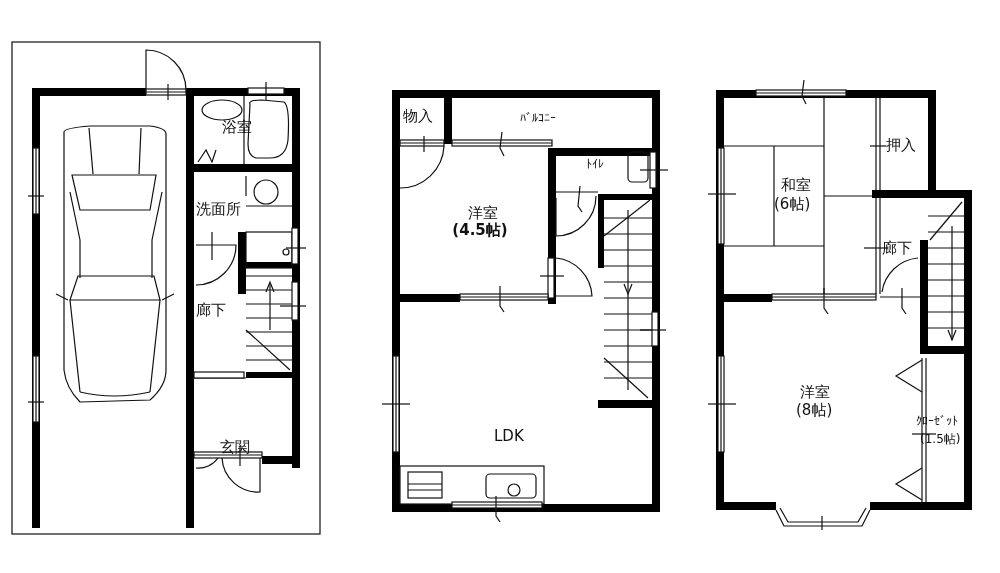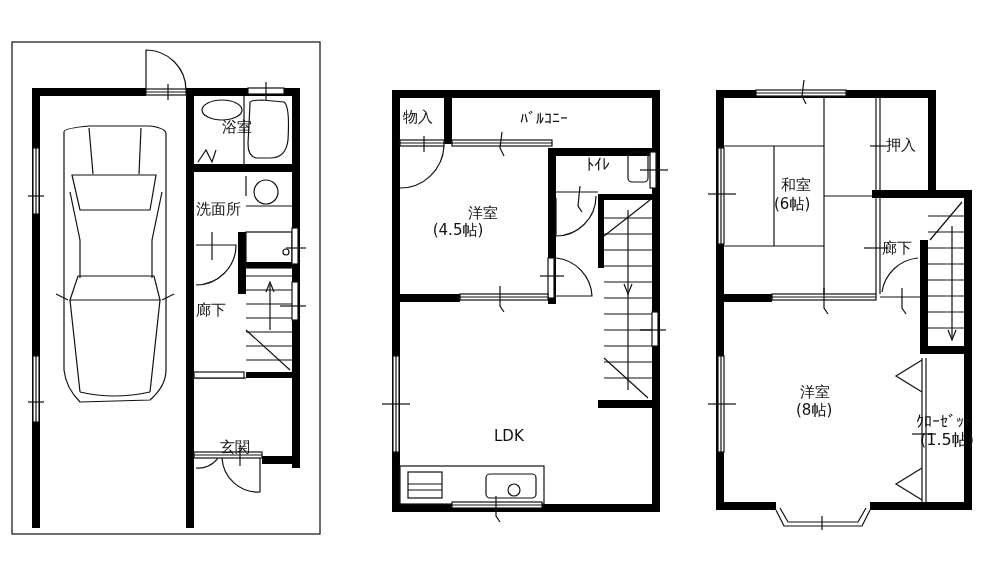--- a/index.html
+++ b/index.html
@@ -1,21 +1,21 @@
 <!DOCTYPE html>
 <html><head>
 <meta charset="utf-8">
 <style>
   html, body { margin: 0; padding: 0; background: #ffffff; }
   body { width: 1000px; height: 573px; position: relative; overflow: hidden;
          font-family: "DejaVu Sans", sans-serif; color: #111; }
   svg { position: absolute; left: 0; top: 0; }
   .lbl { position: absolute; font-size: 15px; line-height: 17px; color: #111;
          white-space: nowrap; text-align: center; }
-  .lbl-sm { font-size: 16px; }
+  .lbl-sm { font-size: 12px; }
 </style>
 </head>
 <body>
 
 <svg width="1000" height="573" viewBox="0 0 1000 573">
   <g fill="none" stroke="#111" stroke-width="1.2">
 
     <g>
 
       <rect x="12" y="42" width="308" height="492" stroke="#222" stroke-width="1.3"></rect>
@@ -246,25 +246,25 @@
       </g>
     </g>
   </g>
 </svg>
 
 <div class="lbl" style="left:222px;top:119px;">浴室</div>
 <div class="lbl" style="left:196px;top:201px;">洗面所</div>
 <div class="lbl" style="left:196px;top:302px;">廊下</div>
 <div class="lbl" style="left:220px;top:406px;margin-top:33px;">玄関</div>
 
-<div class="lbl" style="left:403px;top:109px;">物入</div>
+<div class="lbl" style="left:403px;top:109px;font-family:Liberation Mono, monospace;">物入</div>
 <div class="lbl lbl-sm" style="left:520px;top:110px;">ﾊﾞﾙｺﾆｰ</div>
 <div class="lbl lbl-sm" style="left:586px;top:156px;">ﾄｲﾚ</div>
 <div class="lbl" style="left:458px;top:205px;width:50px;">洋室</div>
-<div class="lbl" style="left:418px;top:222px;width:80px;">(4.5帖)</div>
+<div class="lbl" style="left:440px;top:222px;width:80px;font-weight:bold;">(4.5帖)</div>
 <div class="lbl" style="left:494px;top:428px;">LDK</div>
 
 <div class="lbl" style="left:886px;top:137px;">押入</div>
 <div class="lbl" style="left:781px;top:177px;">和室</div>
 <div class="lbl" style="left:774px;top:196px;">(6帖)</div>
 <div class="lbl" style="left:882px;top:240px;">廊下</div>
 <div class="lbl" style="left:800px;top:384px;">洋室</div>
 <div class="lbl" style="left:796px;top:402px;">(8帖)</div>
 <div class="lbl lbl-sm" style="left:916px;top:413px;">ｸﾛｰｾﾞｯﾄ</div>
 <div class="lbl lbl-sm" style="left:920px;top:431px;">(1.5帖)</div>

